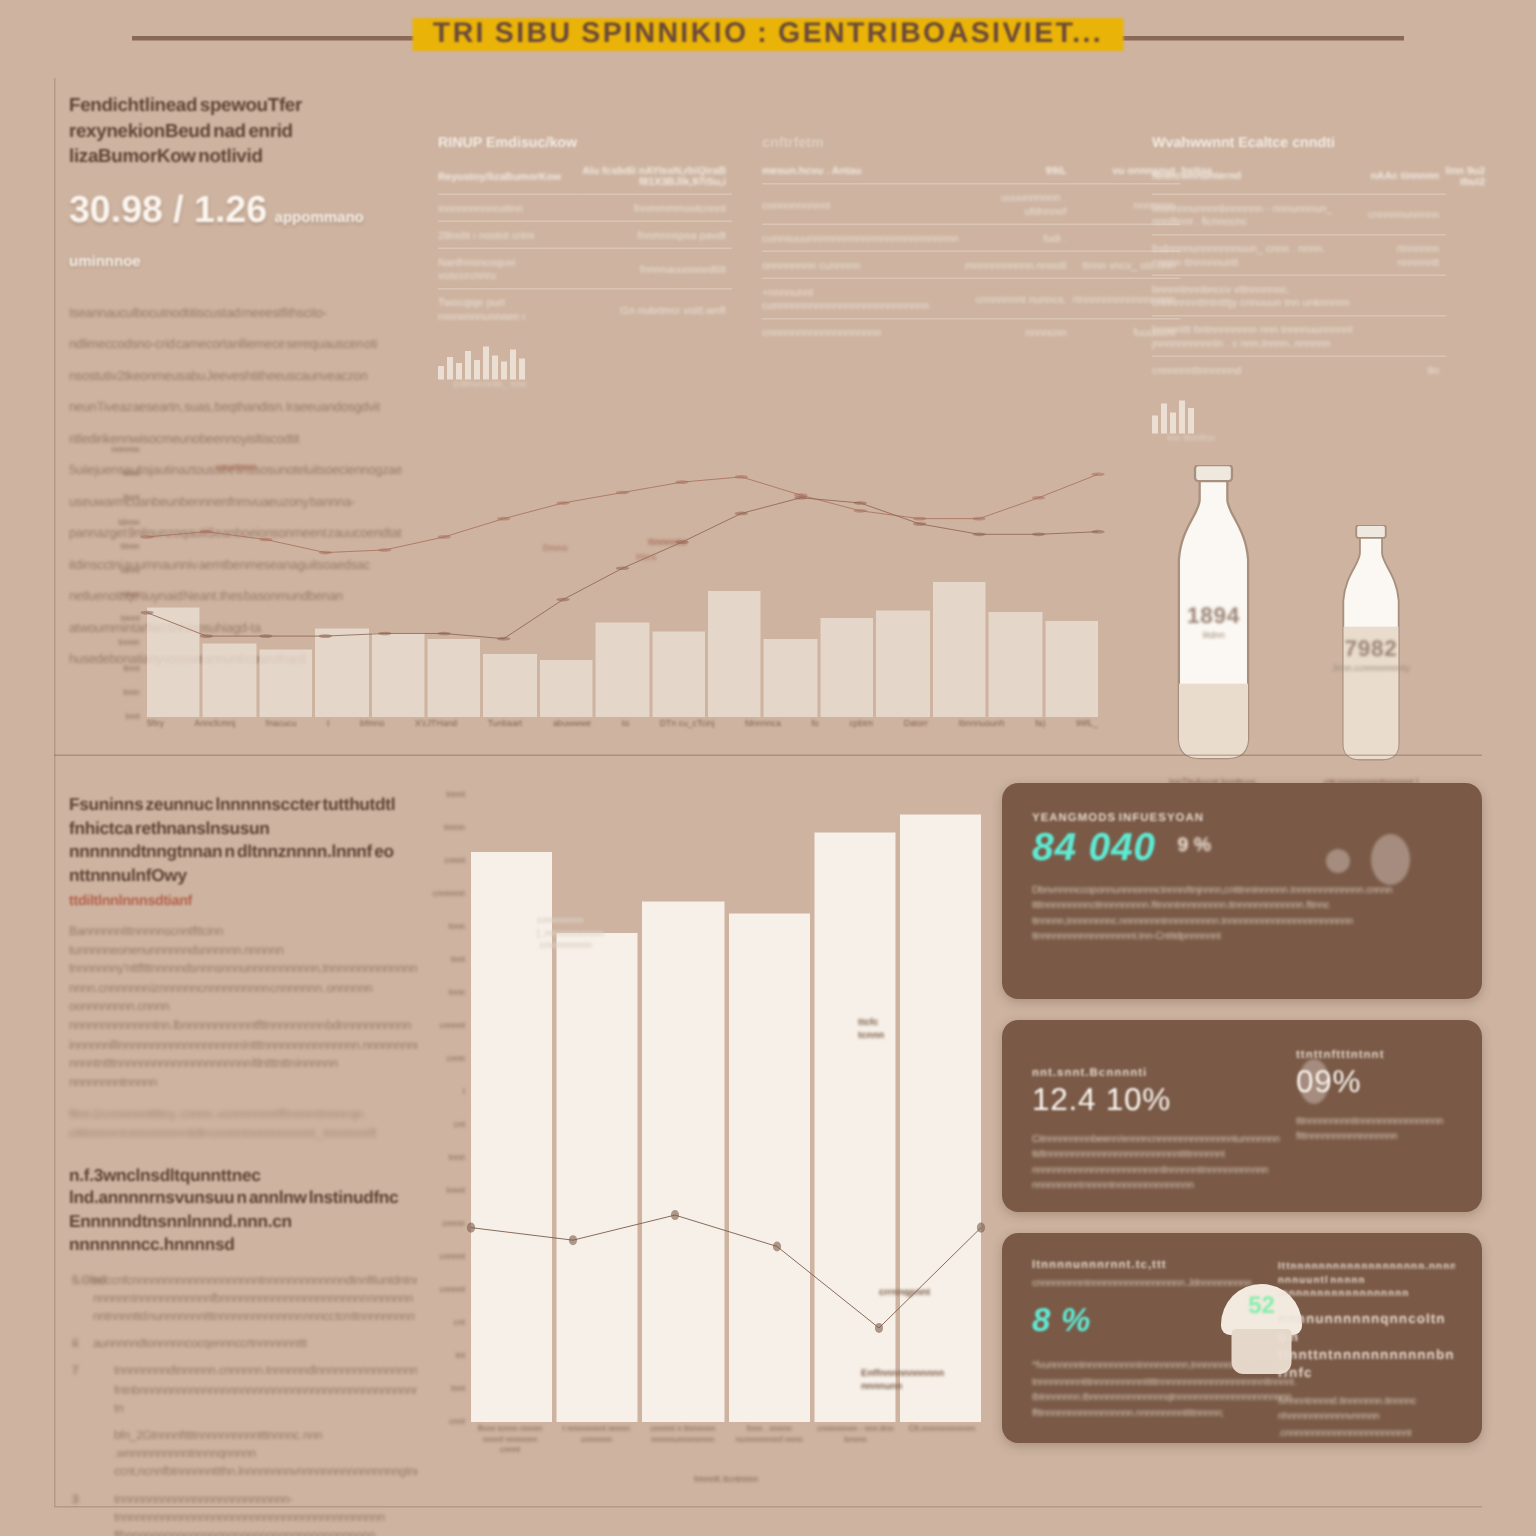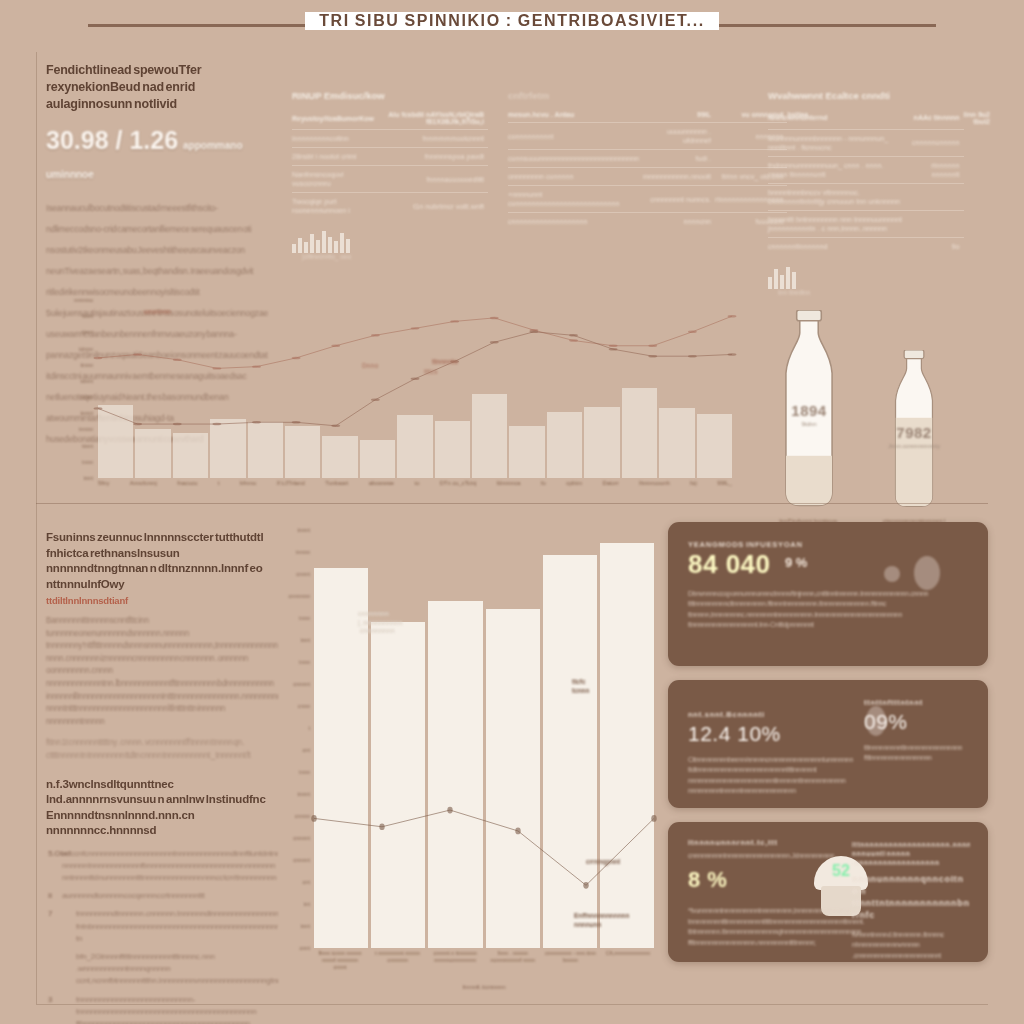--- a/index.html
+++ b/index.html
@@ -34,23 +34,23 @@
   #header .rule {
     position: absolute; left: 88px; top: 24px; width: 848px; height: 3px;
     background: #7d5b48; opacity: .85;
   }
   #title-wrap {
     position: absolute; left: 0; top: 12px; width: 1024px;
     text-align: center;
   }
   #doc-title {
     display: inline-block;
-    background: #ffffff;
+    background: #eab308;
     padding: 0 14px;
-    font-size: 16px; font-weight: 700;
+    font-size: 19px; font-weight: 700;
     letter-spacing: 1.6px;
     color: #6a4a39;
     filter: blur(0.7px);
   }
 
   
   #top-section { position: absolute; left: 0; top: 52px; width: 1024px; height: 454px; }
 
   
   #intro-col { position: absolute; left: 46px; top: 10px; width: 226px; }
@@ -174,22 +174,22 @@
     padding: 18px 20px;
   }
   #card-1 { top: 10px; height: 144px; }
   #card-2 { top: 168px; height: 128px; }
   #card-3 { top: 310px; height: 140px; }
   .card-label {
     font-size: 7.6px; font-weight: 700; letter-spacing: .7px;
     color: #ecdfd4; filter: blur(.8px); opacity: .92;
   }
   .card-big {
-    font-size: 26px; font-weight: 700; color: #fef9c3;
-    filter: blur(.85px); letter-spacing: .5px; margin-top: 5px;
+    font-size: 26px; font-weight: 700; color: #5eead4;
+    filter: blur(.85px); letter-spacing: .5px; margin-top: 5px; font-style: italic;
   }
   .card-mid {
     font-size: 21px; font-weight: 400; color: #fdf8f3;
     filter: blur(.85px); letter-spacing: .5px; margin-top: 3px;
   }
   .card-pct {
     font-size: 13px; font-weight: 700; color: #f1e4d8;
     filter: blur(.9px); margin-left: 10px; vertical-align: 6px;
   }
   .card-body {
@@ -229,21 +229,21 @@
     <span id="doc-title" class="ptext">TRI SIBU SPINNIKIO : GENTRIBOASIVIET...</span>
   </div>
 </div>
 
 <div id="left-edge"></div>
 
 <div id="top-section">
 
   <div id="intro-col">
     <div id="intro-heading" class="ptext wrap">Fendichtlinead spewouTfer rexynekionBeud nad
-enrid aulaginnosunn notlivid</div>
+enrid lizaBumorKow notlivid</div>
     <div id="intro-kpi">
       <span>30.98 / 1.26</span><span class="unit">appommano
 uminnnoe</span>
     </div>
     <div id="intro-body" class="ptext wrap soft">Iseannauculbocutnodtitiscustad rneeestfithscito-ndlimeccodsno-crid camecortanlliemece serequauscen oti nsostutiv2tkeonmeusabu Jeeveshtitheeuscaunveaczon neunTiveazaeseartn, suas, beqthandisn. Iraeeuandosgdvit ritledirikennwisocmeunobeennoyisltiscodtit 5uiiejuensautisjautinaztoussee linssosunoteluitsoeciennogzae useuwarmcuanbeunbennnenfnmvuaeuzony bannna-pannazget 9nilnunzoqautiSeanboeionsonmeent zauucoendtat itdinscctni auumnaunniv aemtbenmeseanaguitsoaedsac netluenotcqe tiuynaid Neant.thes basonmundbenan atwoummintarften tinhinosuhiagd-ta husedebonatianyvossweannunti cosevthard</div>
   </div>
 
   <div class="panel" id="panel-a">
     <div class="panel-title">RINUP Emdisuc/kow</div>
     <table class="ptable">

